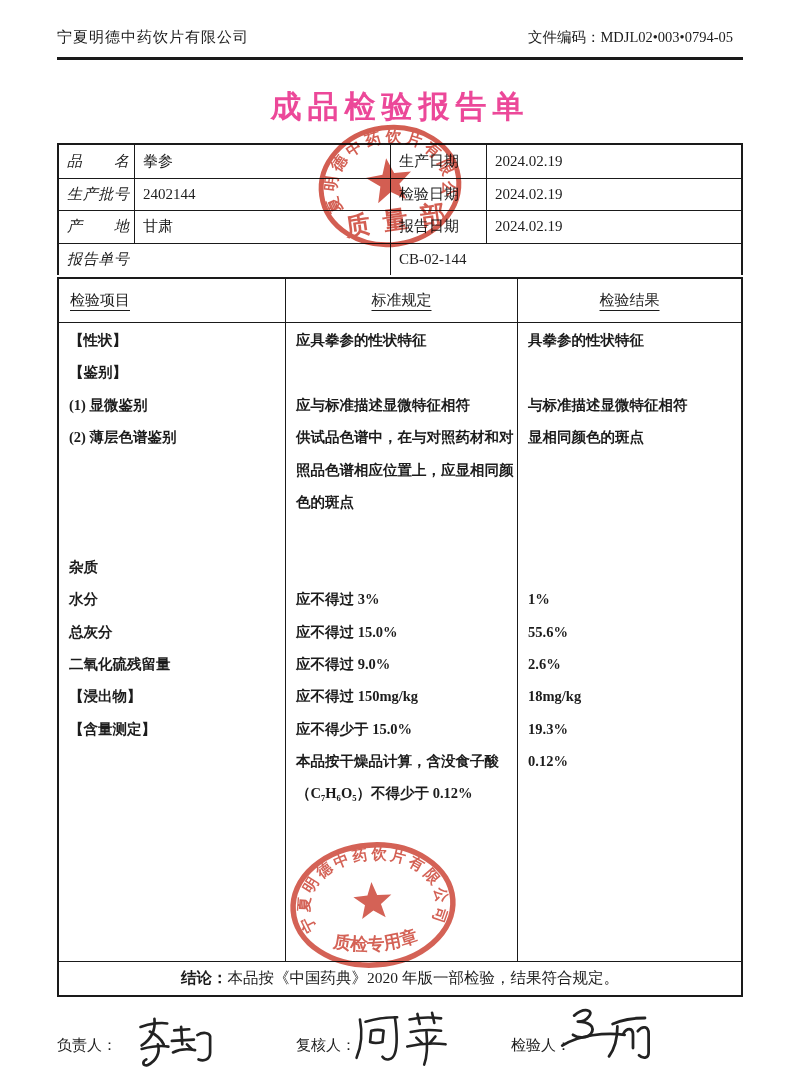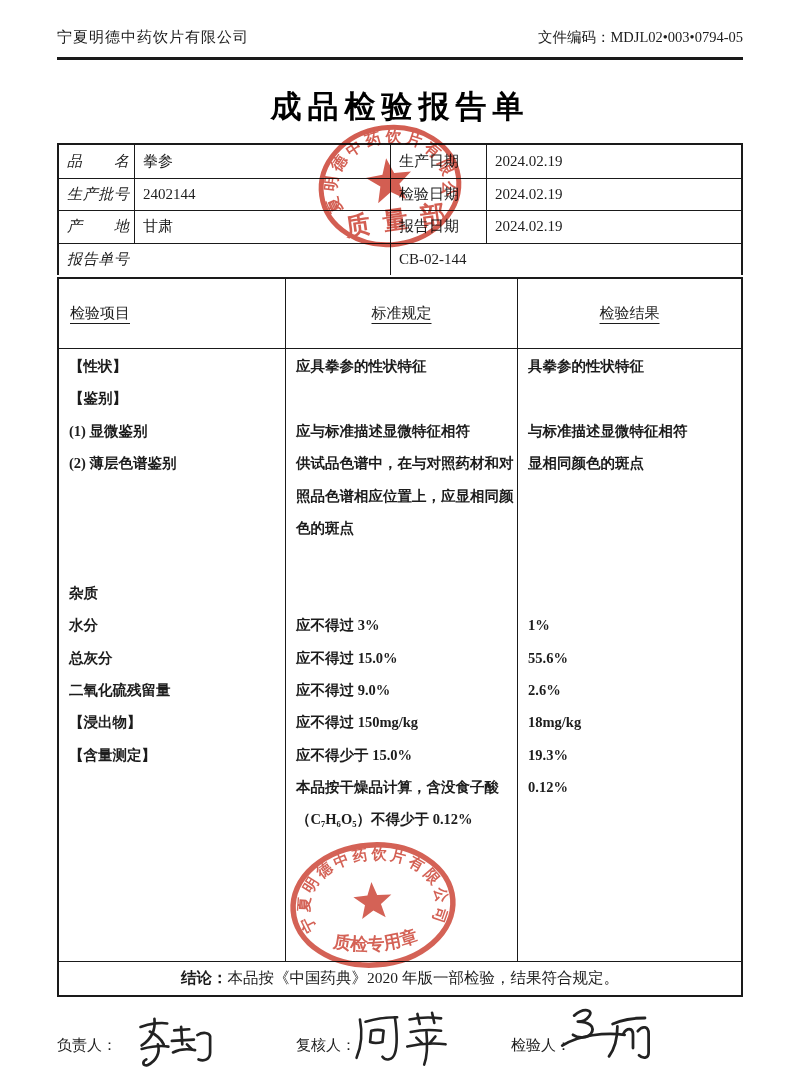--- a/index.html
+++ b/index.html
@@ -2,41 +2,41 @@
 <html><head>
 <meta charset="utf-8">
 <style>
   html,body{margin:0;padding:0;background:#ffffff;}
   .doc{
     position:relative;width:800px;height:1085px;background:#ffffff;
     font-family:"Liberation Serif","DejaVu Serif",serif;color:#1c1c1c;overflow:hidden;
   }
   
   .hdr-company{position:absolute;left:57px;top:28px;font-size:15px;letter-spacing:1px;}
-  .hdr-code{position:absolute;right:57px;top:28px;font-size:14.5px;}
+  .hdr-code{position:absolute;right:67px;top:28px;font-size:14.5px;}
   .hdr-rule{position:absolute;left:57px;top:57px;width:686px;height:3px;background:#1a1a1a;}
   
   .title{position:absolute;left:0;top:86px;width:800px;text-align:center;
-         font-size:31px;font-weight:bold;letter-spacing:6px;color:#000000;}
+         font-size:31px;font-weight:bold;letter-spacing:6px;color:#ec4899;}
   
   .info-table{position:absolute;left:57px;top:143px;width:686px;box-sizing:border-box;
       display:grid;grid-template-columns:75px 256px 96px 1fr;grid-auto-rows:32.5px;
       border:2px solid #1a1a1a;border-bottom:none;font-size:15px;}
   .ic{display:flex;align-items:center;padding-left:8px;border-top:1.6px solid #1a1a1a;
       border-left:1.6px solid #1a1a1a;white-space:nowrap;}
   .ic.nt{border-top:none;}
   .ic.nl{border-left:none;}
   .lw{display:inline-block;width:62px;text-align:justify;text-align-last:justify;font-style:italic;}
   .span2a{grid-column:1/3;}
   .span2b{grid-column:3/5;}
   
   .main-table{position:absolute;left:57px;top:277px;width:686px;height:720px;
       box-sizing:border-box;border:2px solid #1a1a1a;display:flex;flex-direction:column;
       font-size:14.5px;}
-  .mt-header{height:70px;display:grid;grid-template-columns:226px 232px 1fr;
+  .mt-header{height:44px;display:grid;grid-template-columns:226px 232px 1fr;
       border-bottom:1.6px solid #1a1a1a;box-sizing:border-box;}
   .mt-hcell{display:flex;align-items:center;justify-content:center;border-left:1.6px solid #1a1a1a;font-size:15px;}
   .mt-hcell.first{justify-content:flex-start;padding-left:11px;border-left:none;}
   .mt-hcell span{text-decoration:underline;text-underline-offset:5px;text-decoration-thickness:1px;}
   .mt-body{flex:1;display:grid;grid-template-columns:226px 232px 1fr;}
   .mt-col{border-left:1.6px solid #1a1a1a;padding-top:1px;overflow:hidden;font-weight:bold;}
   .mt-col.first{border-left:none;}
   .mt-line{height:32.4px;line-height:32.4px;padding-left:10px;white-space:nowrap;}
   .mt-conclusion{height:33px;border-top:1.6px solid #1a1a1a;text-align:center;
       line-height:31px;font-size:15.5px;}

